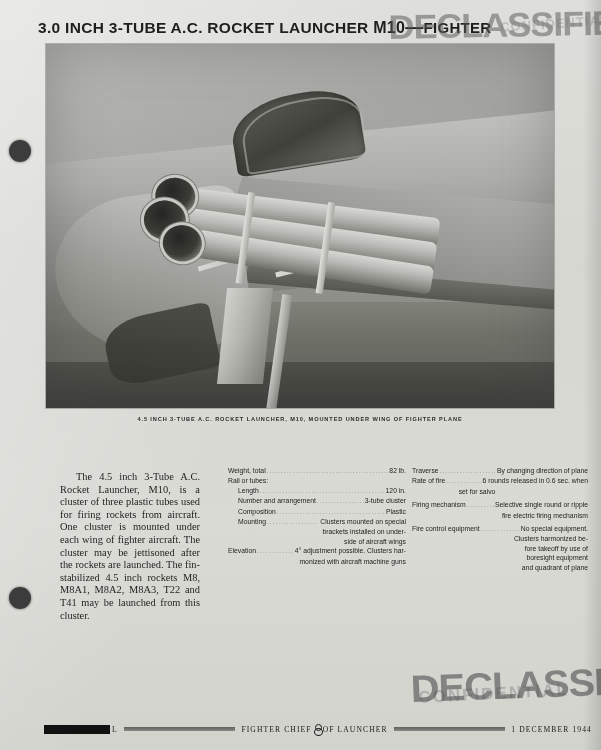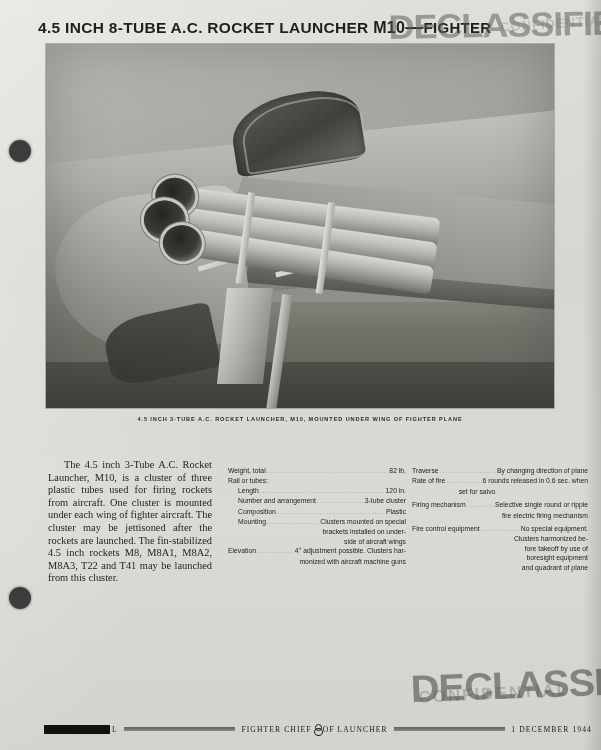--- a/index.html
+++ b/index.html
@@ -210,21 +210,21 @@
     color:#2c2c2c;
   }
 
   
   .body-col{
     position:absolute;left:44px;top:455px;width:172px;
     font-family:"Liberation Serif", serif;
     font-size:10.4px;line-height:12.6px;
     color:#1f1f1f;text-align:justify;
   }
-  .body-col p{margin:4px;text-indent:16px;}
+  .body-col p{margin:16px;text-indent:16px;}
 
   
   .char-head{
     position:absolute;left:230px;top:451px;width:356px;
     text-align:center;
     font-size:10px;font-weight:bold;letter-spacing:1.6px;
     color:#2b2b2b;
   }
   .char-col{
     position:absolute;top:466px;
@@ -284,21 +284,21 @@
 </head>
 <body>
 
 <div class="page">
 
   <div class="hole" id="hole1"></div>
   <div class="hole" id="hole2"></div>
 
   <div class="title-row">
     <div class="title">
-      <span>4.5 INCH 8-TUBE A.C. ROCKET LAUNCHER</span>
+      <span>3.0 INCH 3-TUBE A.C. ROCKET LAUNCHER</span>
       <span class="m10">M10</span><span class="dash">—</span><span class="std">FIGHTER</span>
     </div>
   </div>
 
   <div class="stamp" id="stamp-top">DECLASSIFIED</div>
   <div class="stamp" id="stamp-top-faint">CONFIDENTIAL</div>
 
   <div class="photo-wrap">
     <div class="photo">
       <div class="sky"></div>

